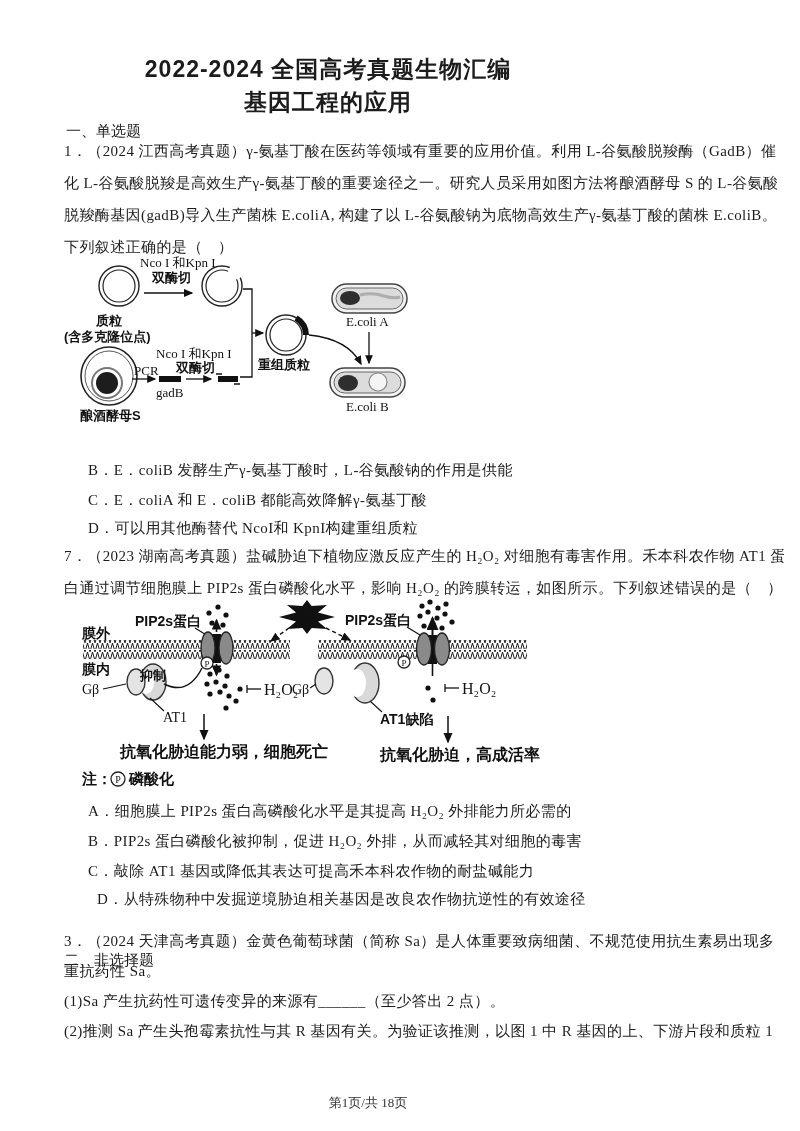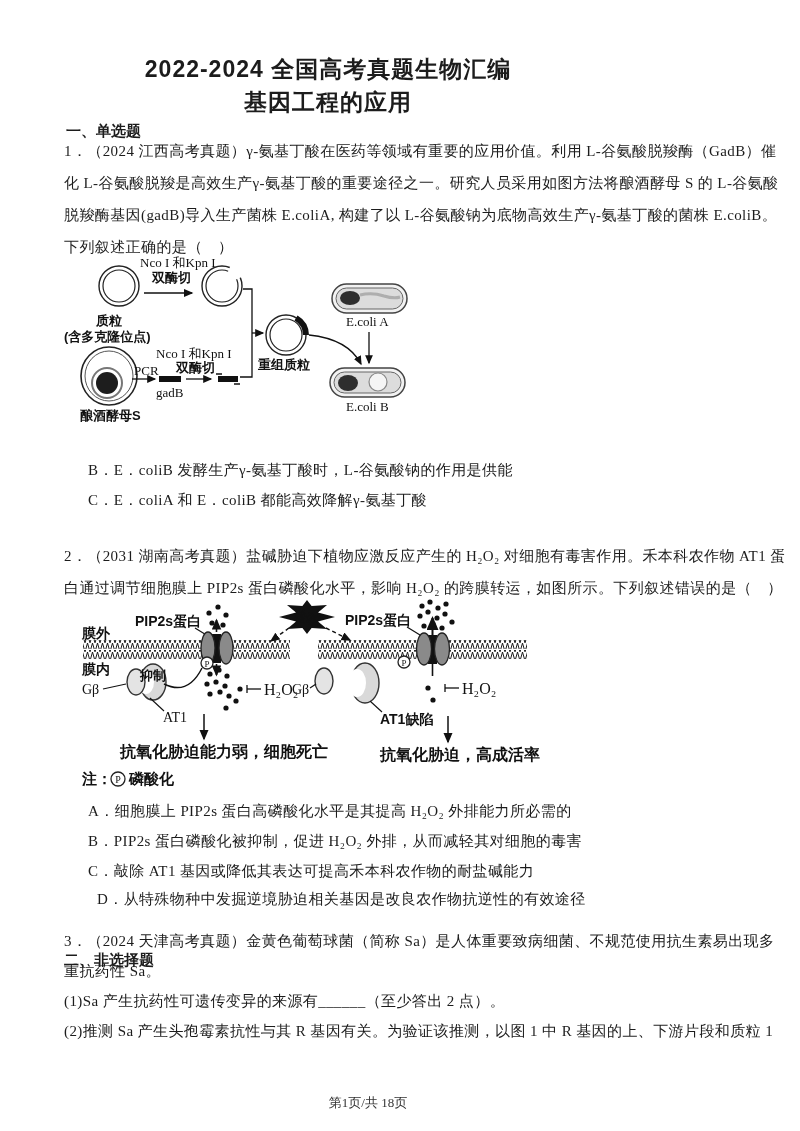--- a/index.html
+++ b/index.html
@@ -1,21 +1,21 @@
 <!DOCTYPE html>
 <html><head>
 <meta charset="utf-8">
 <style>
   html,body{margin:0;padding:0;background:#ffffff;}
   .page{position:relative;width:800px;height:1131px;background:#ffffff;overflow:hidden;
         font-family:"Liberation Serif","DejaVu Serif",serif;color:#1c1c1c;}
   .abs{position:absolute;}
   .center{left:0;width:656px;text-align:center;}
   .title{font-family:"Liberation Sans","DejaVu Sans",sans-serif;font-weight:bold;font-size:23px;letter-spacing:1px;}
-  .heading{font-family:"Liberation Sans","DejaVu Sans",sans-serif;font-weight:bold;font-size:15px;}
+  .heading{font-family:"Liberation Sans","DejaVu Sans",sans-serif;font-weight:normal;font-size:15px;}
   .bodyline{font-size:15px;line-height:20px;white-space:nowrap;letter-spacing:0.4px;}
   .footer{font-size:13px;color:#333;padding-left:40px;}
   svg text{font-family:"Liberation Serif","DejaVu Serif",serif;fill:#111;}
   svg text.hei{font-family:"Liberation Sans","DejaVu Sans",sans-serif;font-weight:bold;}
 </style>
 </head>
 <body>
 
 <div class="page">
 
@@ -102,22 +102,23 @@
     <line x1="126" y1="124" x2="151" y2="124" stroke="#111" stroke-width="1.3" marker-end="url(#arw)"></line>
     <g>
       <line x1="156" y1="119" x2="162" y2="119" stroke="#111" stroke-width="1.5"></line>
       <rect x="158" y="121" width="20" height="6" fill="#111"></rect>
       <line x1="174" y1="129" x2="180" y2="129" stroke="#111" stroke-width="1.5"></line>
     </g>
   </svg>
 
   <div class="abs bodyline" style="left:88px;top:460px;">B．E．coliB 发酵生产γ-氨基丁酸时，L-谷氨酸钠的作用是供能</div>
   <div class="abs bodyline" style="left:88px;top:490px;">C．E．coliA 和 E．coliB 都能高效降解γ-氨基丁酸</div>
-
-  <div class="abs bodyline" style="left:64px;top:546px;">2．（2031 湖南高考真题）盐碱胁迫下植物应激反应产生的 H₂O₂ 对细胞有毒害作用。禾本科农作物 AT1 蛋</div>
+  <div class="abs bodyline" style="left:88px;top:518px;">D．可以用其他酶替代 NcoI和 KpnI构建重组质粒</div>
+
+  <div class="abs bodyline" style="left:64px;top:546px;">7．（2023 湖南高考真题）盐碱胁迫下植物应激反应产生的 H₂O₂ 对细胞有毒害作用。禾本科农作物 AT1 蛋</div>
   <div class="abs bodyline" style="left:64px;top:578px;">白通过调节细胞膜上 PIP2s 蛋白磷酸化水平，影响 H₂O₂ 的跨膜转运，如图所示。下列叙述错误的是（　）</div>
 
   <svg class="abs" style="left:60px;top:598px;" width="680" height="195" viewBox="0 0 680 195">
     <defs>
       <marker id="arw2" markerWidth="8" markerHeight="8" refX="6" refY="3" orient="auto">
         <path d="M0,0 L7,3 L0,6 Z" fill="#111"></path>
       </marker>
       <pattern id="memb" width="5" height="9" patternUnits="userSpaceOnUse">
         <path d="M0,9 L2.5,0 L5,9" fill="none" stroke="#1a1a1a" stroke-width="1"></path>
       </pattern>

